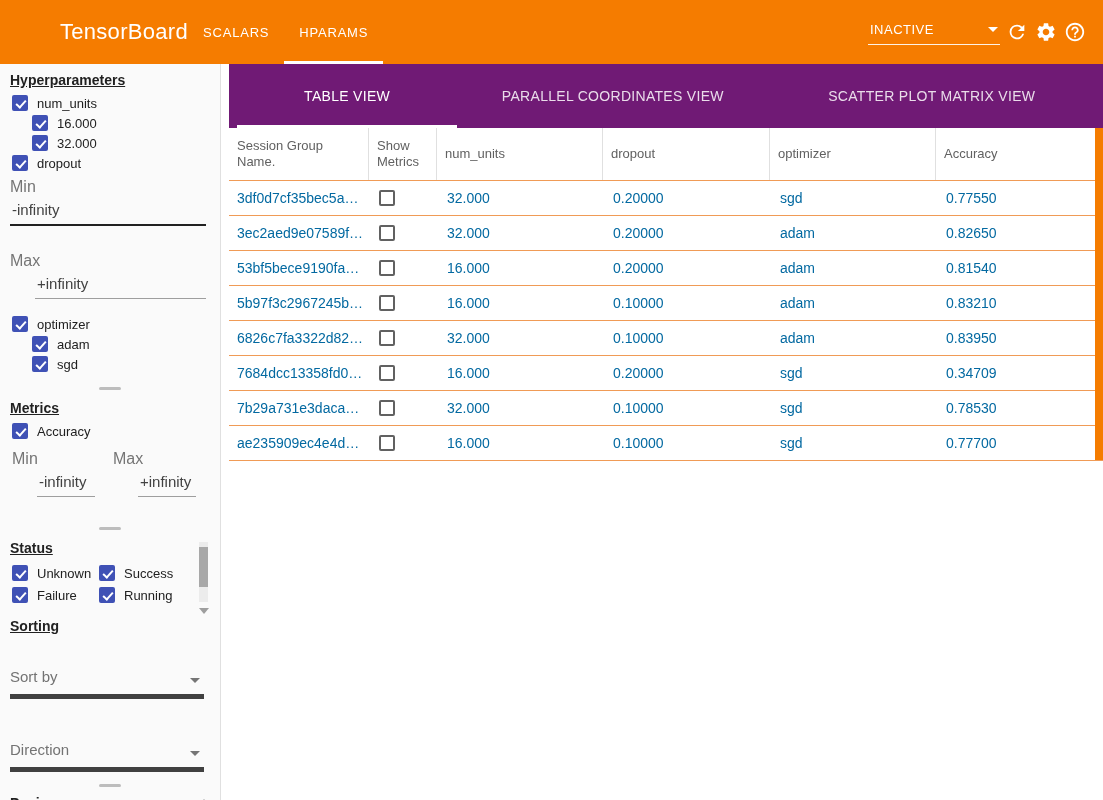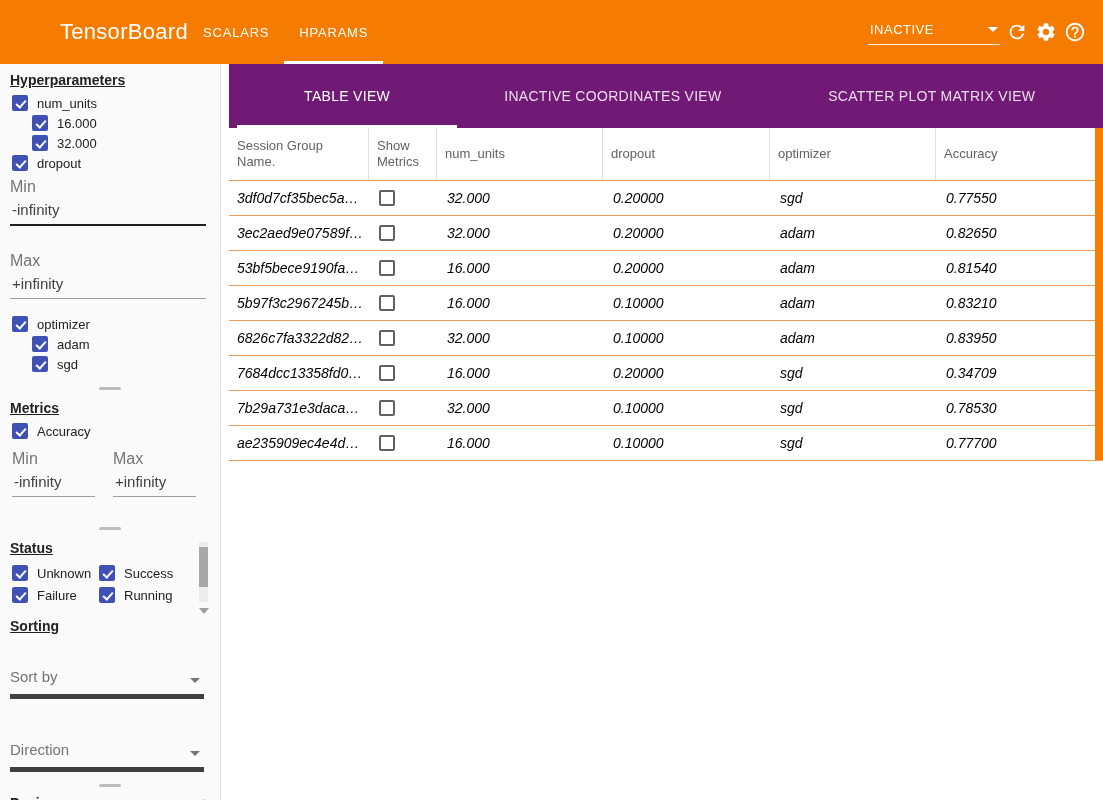--- a/index.html
+++ b/index.html
@@ -34,21 +34,21 @@
   .cb-row.top2 { margin-top: 2px; }
   .cb-row.mt16 { margin-top: 16px; }
   .cb { width: 16px; height: 16px; min-width: 16px; border: 2px solid #757575; border-radius: 2px; position: relative; background: #fafafa; }
   .cb.checked { background: #3f51b5; border-color: #3f51b5; }
   .cb.checked::after { content: ""; position: absolute; left: 4px; top: 1px; width: 4px; height: 8px; border: solid #fff; border-width: 0 2px 2px 0; transform: rotate(42deg); }
   .field { margin: 6px 14px 0 10px; }
   .field.mt { margin-top: 26px; }
   .f-label { font-size: 16px; color: #757575; }
   .f-value { font-size: 15px; color: #424242; padding: 5px 0 6px 2px; }
   .field.focus .f-value { border-bottom: 2px solid #212121; }
-  .field.normal .f-value { border-bottom: 1px solid #9e9e9e; }
+  .field.normal .f-value { border-bottom: 1px solid #9e9e9e; margin-left: 25px; }
   .minmax { display: flex; gap: 18px; margin: 10px 24px 0 12px; }
   .minmax .field { flex: 1; margin: 0; }
   .resize-handle { width: 22px; height: 3px; background: #bdbdbd; border-radius: 2px; margin: 14px auto 0; }
   .resize-handle.mt30 { margin-top: 30px; }
   .resize-handle.mt12 { margin-top: 12px; }
   .section { position: relative; }
   .status-grid { display: grid; grid-template-columns: 87px auto; margin-left: 12px; margin-top: 4px; }
   .status-grid .cb-row { margin-left: 0; margin-top: 4px; }
   .vscroll { position: absolute; width: 9px; background: #ececec; }
   .vthumb { position: absolute; left: 0; width: 9px; background: #a8a8a8; }
@@ -71,21 +71,21 @@
   .view-tab.t3 { flex: 1.45; }
   .view-tab.active { color: #fff; }
   .view-tab.active::after { content: ""; position: absolute; left: 8px; right: 8px; bottom: 0; height: 3px; background: #fff; }
 
   
   .grid-row { display: grid; grid-template-columns: 140px 68px 166px 167px 166px 1fr; }
   .thead { border-bottom: 1px solid #f09b56; }
   .th { font-size: 13px; color: #616161; padding: 8px 6px 8px 8px; display: flex; align-items: center; border-right: 1px solid #e0e0e0; min-height: 52px; line-height: 16px; }
   .th:last-child { border-right: none; }
   .trow { border-bottom: 1px solid #f09b56; height: 35px; }
-  .td { font-size: 14px; color: #000000; line-height: 34px; padding-left: 10px; white-space: nowrap; overflow: hidden; font-style: italic; }
+  .td { font-size: 14px; color: #0369a1; line-height: 34px; padding-left: 10px; white-space: nowrap; overflow: hidden; }
   .td.name { padding-left: 8px; }
   .td.cbcell { display: flex; align-items: center; padding-left: 10px; }
   .td .cb { background: #fff; border-color: #616161; }
   .right-strip { position: absolute; top: 64px; right: 0; width: 8px; height: 332px; background: #f57c00; }
 </style>
 </head>
 <body>
 
 <header class="app-header">
   <div class="logo">TensorBoard</div>
@@ -232,21 +232,21 @@
       <div class="tri up" style="right:11px; top:4px;"></div>
       <div class="vscroll" style="right:12px; top:14px; height:40px;">
         <div class="vthumb" style="top:2px; height:22px;"></div>
       </div>
     </div>
   </aside>
 
   <main class="main">
     <div class="view-tabs">
       <div class="view-tab t1 active">TABLE VIEW</div>
-      <div class="view-tab t2">INACTIVE COORDINATES VIEW</div>
+      <div class="view-tab t2">PARALLEL COORDINATES VIEW</div>
       <div class="view-tab t3">SCATTER PLOT MATRIX VIEW</div>
     </div>
 
     <div class="table">
       <div class="grid-row thead">
         <div class="th">Session Group Name.</div>
         <div class="th">Show Metrics</div>
         <div class="th">num_units</div>
         <div class="th">dropout</div>
         <div class="th">optimizer</div>

